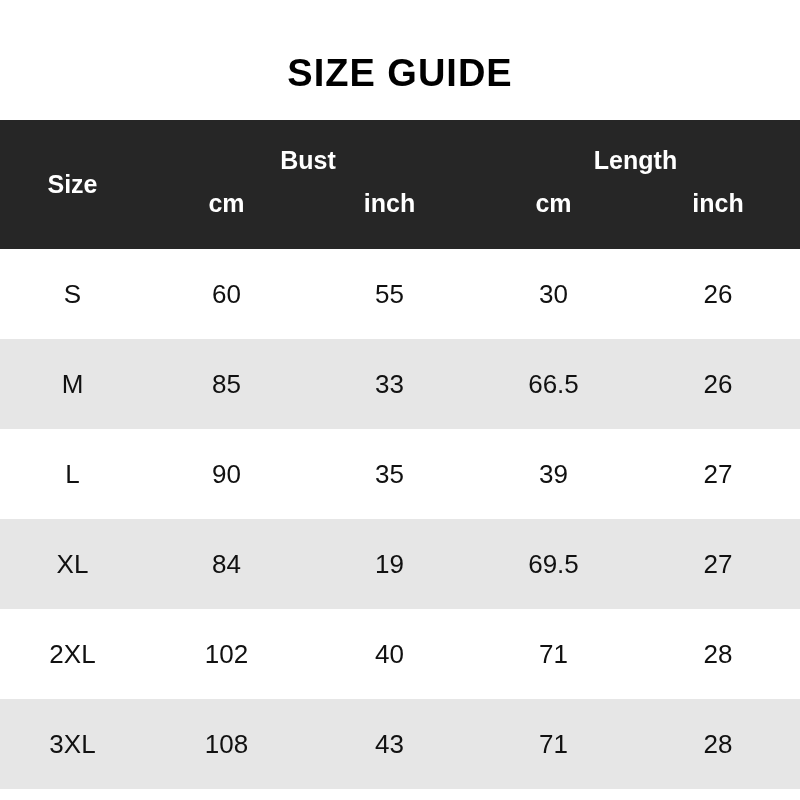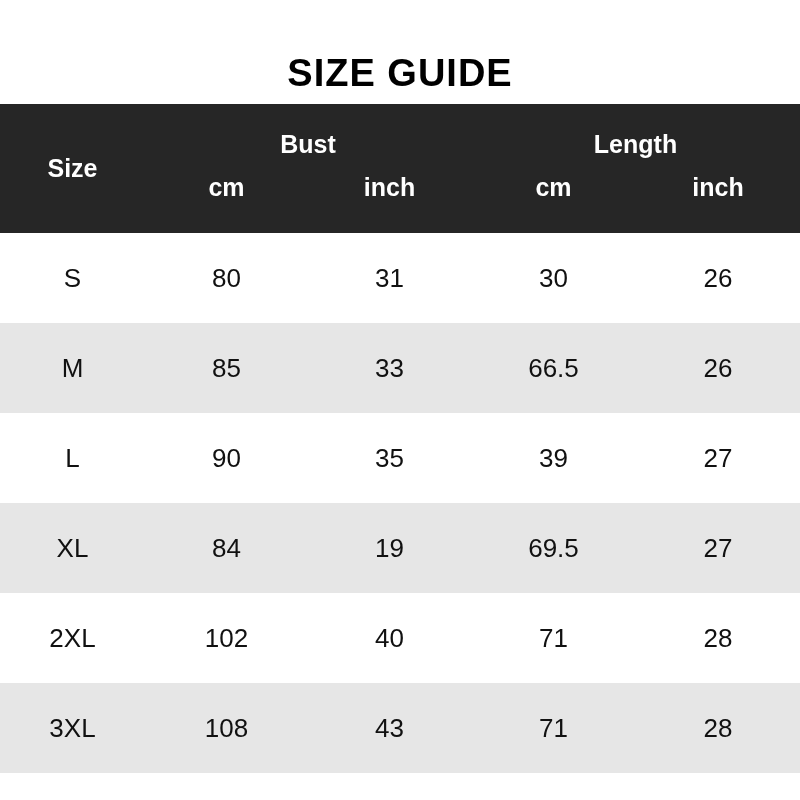--- a/index.html
+++ b/index.html
@@ -22,21 +22,21 @@
     flex-direction: column;
   }
   .title {
     text-align: center;
     font-size: 38px;
     font-weight: bold;
     letter-spacing: 1px;
     margin: 0;
     padding-top: 52px;
     padding-bottom: 0;
-    height: 104px;
+    height: 120px;
     box-sizing: border-box;
     color: #000000;
     border-radius: 20px;
   }
   table.size-table {
     width: 800px;
     border-collapse: collapse;
     table-layout: fixed;
   }
   table.size-table col.c-size { width: 145px; }
@@ -112,22 +112,22 @@
         <th class="unit-head">cm</th>
         <th class="unit-head">inch</th>
         <th class="unit-head">cm</th>
         <th class="unit-head">inch</th>
       </tr>
     </thead>
 
     <tbody>
       <tr class="row-white">
         <td>S</td>
-        <td>80</td>
-        <td>31</td>
+        <td>60</td>
+        <td>55</td>
         <td>30</td>
         <td>26</td>
       </tr>
       <tr class="row-grey">
         <td>M</td>
         <td>85</td>
         <td>33</td>
         <td>66.5</td>
         <td>26</td>
       </tr>

